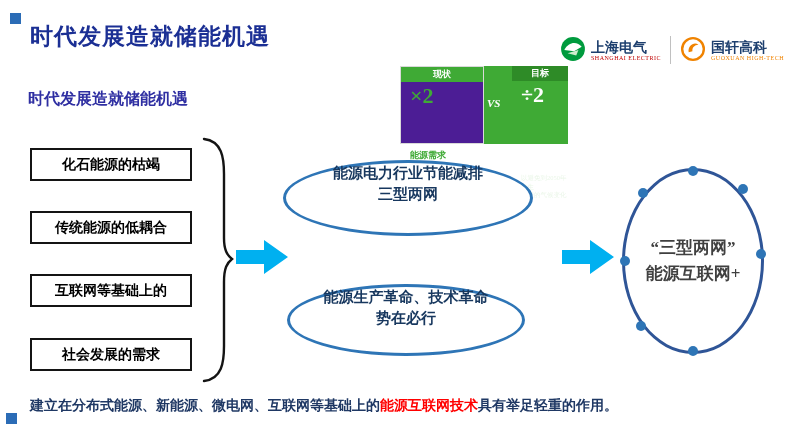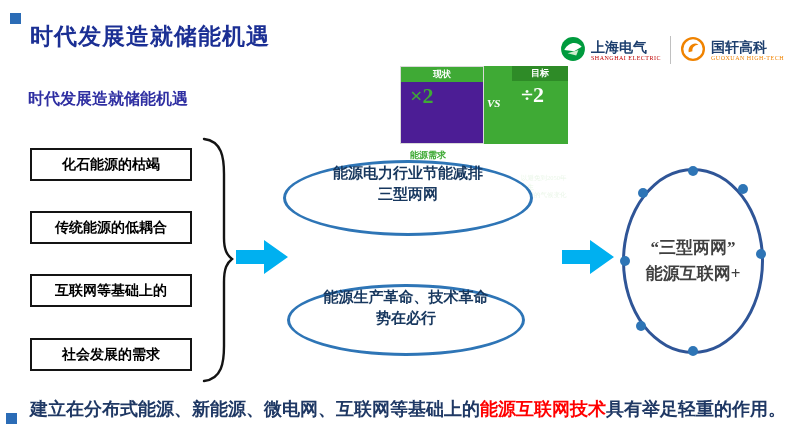--- a/index.html
+++ b/index.html
@@ -63,21 +63,21 @@
   .dot { position:absolute; width:10px; height:10px; border-radius:50%; background:#2e75b6; transform:translate(-50%,-50%); }
   .d1 { left:50%;  top:0; }
   .d2 { left:13%;  top:12%; }
   .d3 { left:87%;  top:10%; }
   .d4 { left:0;    top:50%; }
   .d5 { left:100%; top:46%; }
   .d6 { left:12%;  top:86%; }
   .d7 { left:50%;  top:100%; }
 
   
-  .footer { position:absolute; left:30px; top:397px; font-size:18px; font-weight:bold; color:#1f3864; }
+  .footer { position:absolute; left:30px; top:397px; font-size:14px; font-weight:bold; color:#1f3864; }
   .footer .hl { color:#ff0000; }
 </style>
 </head>
 <body>
 
 <div class="slide">
 
   <div class="corner-square top"></div>
   <div class="corner-square bottom"></div>
 

